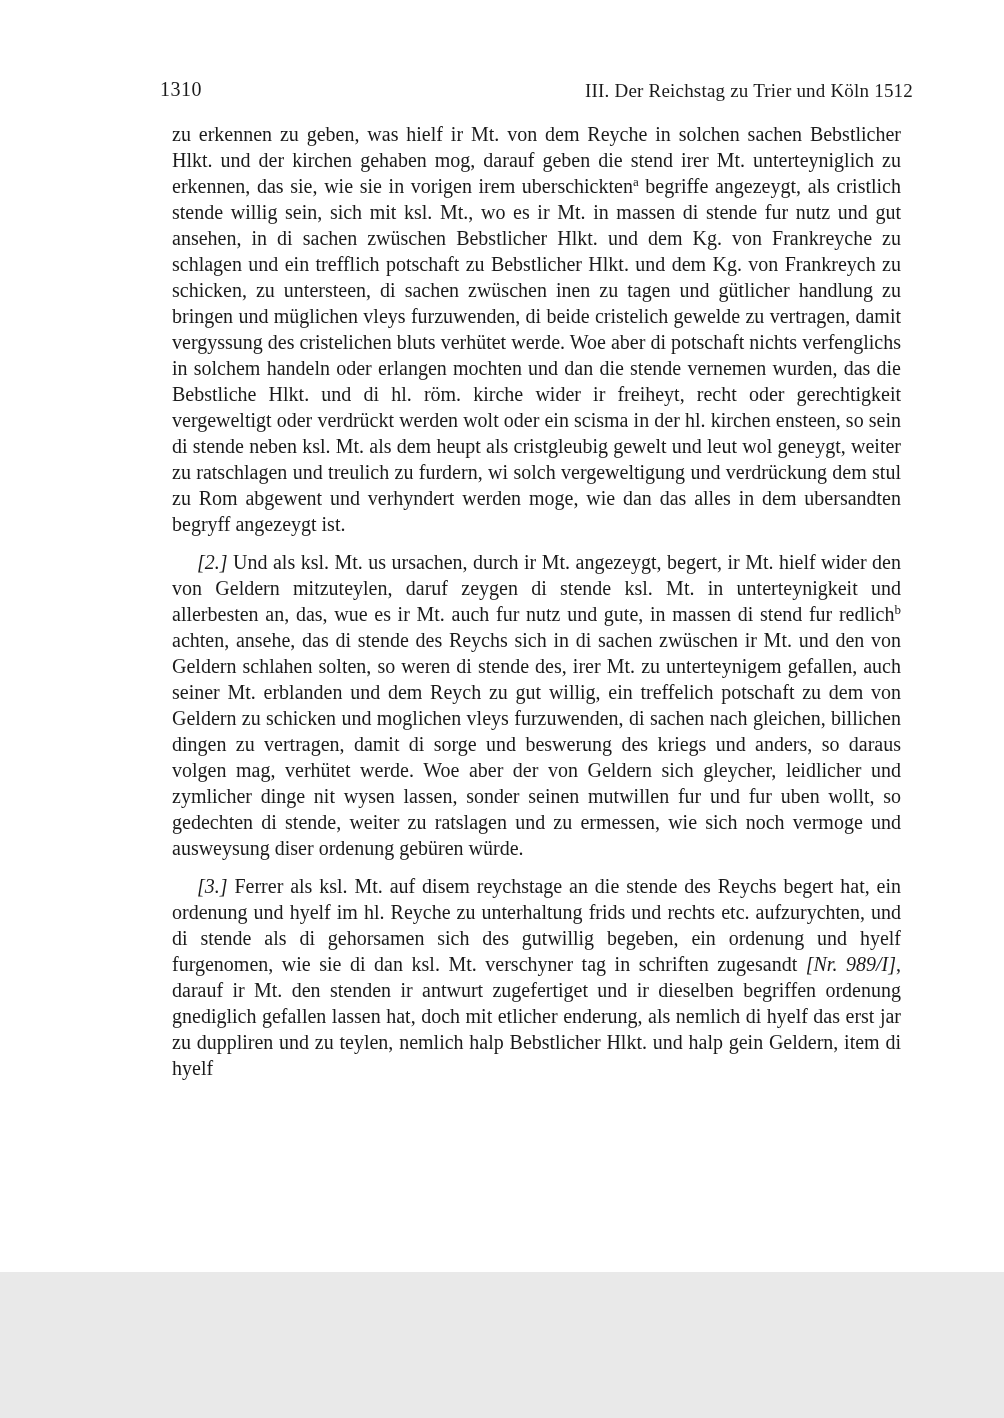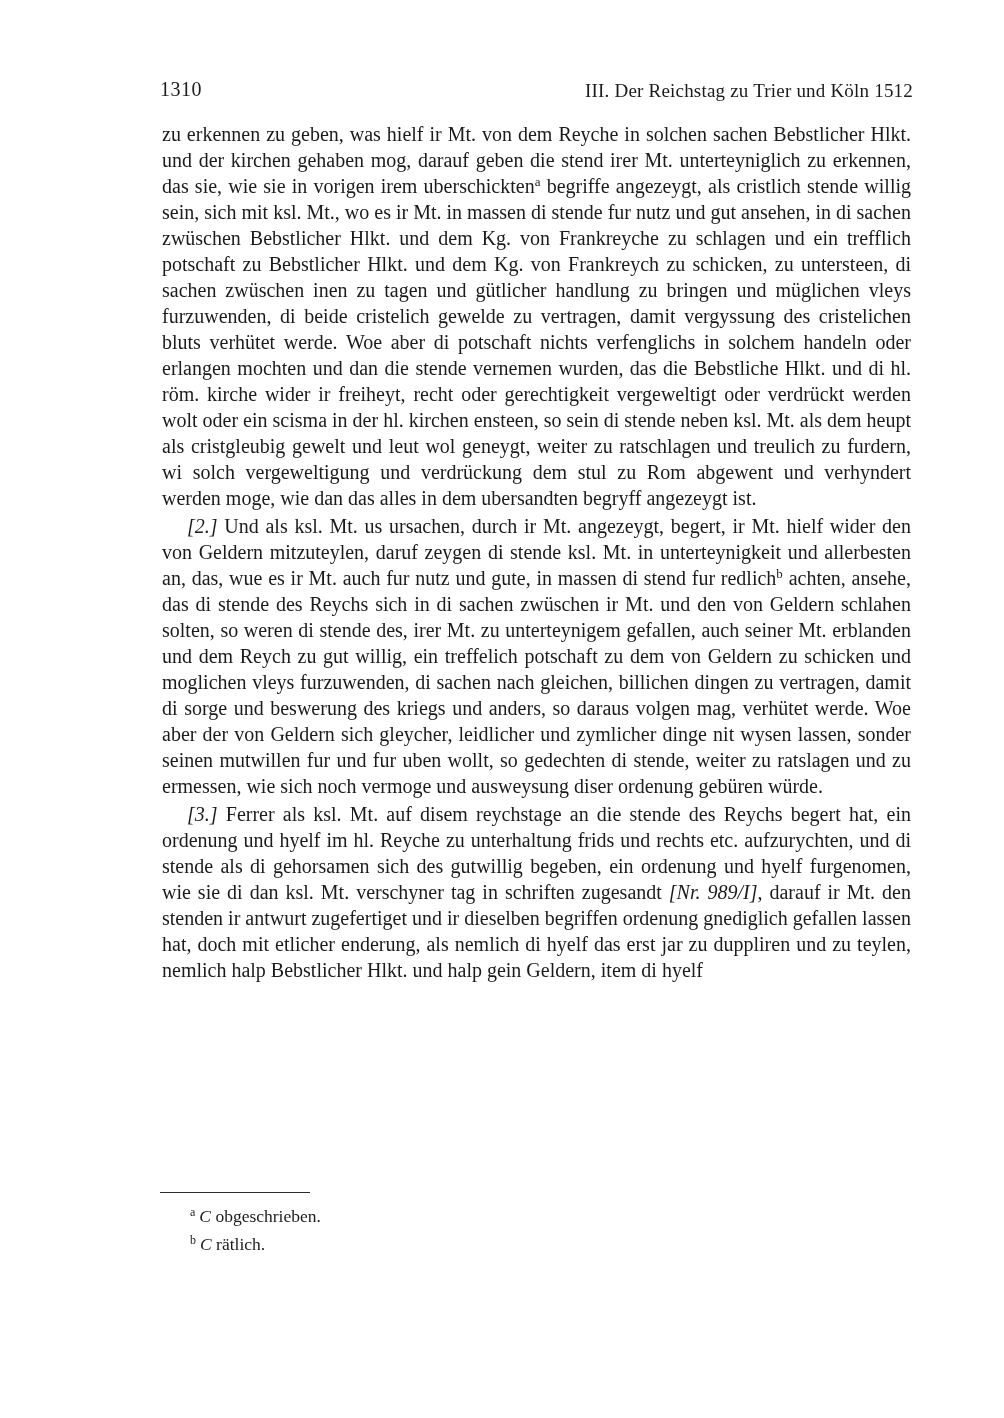--- a/index.html
+++ b/index.html
@@ -1,19 +1,19 @@
 <!DOCTYPE html>
 <html><head>
 <meta charset="utf-8">
 <style>
   * { margin: 0; padding: 0; box-sizing: border-box; }
   html, body { background: #e9e9e9; }
   .page {
     width: 1004px;
-    height: 1418px;
+    height: 1272px;
     background: #ffffff;
     position: relative;
     margin: 0 auto;
     font-family: "Liberation Serif", "DejaVu Serif", serif;
     color: #1b1b1b;
     overflow: hidden;
   }
   .text-column {
     position: absolute;
     left: 160px;
@@ -36,21 +36,21 @@
     text-align: right;
     font-size: 19px;
     padding-top: 2px;
     letter-spacing: 0.2px;
   }
   .body-text {
     font-size: 20px;
     line-height: 26px;
     text-align: justify;
   }
-  p.para { margin: 2px; }
+  p.para { margin: 12px; }
   p.para.indent { text-indent: 25px; }
   .body-text i, .footnote i { font-style: italic; }
   sup.note-ref {
     font-size: 13px;
     line-height: 0;
     vertical-align: baseline;
     position: relative;
     top: -7px;
   }
   .footnote-block {
@@ -90,21 +90,14 @@
     </div>
 
     <div class="body-text">
         <p class="para"><span>zu erkennen zu geben, was hielf ir Mt. von dem Reyche in solchen sachen Bebstlicher Hlkt. und der kirchen gehaben mog, darauf geben die stend irer Mt. unterteyniglich zu erkennen, das sie, wie sie in vorigen irem uberschickten</span><sup class="note-ref">a</sup><span> begriffe angezeygt, als cristlich stende willig sein, sich mit ksl. Mt., wo es ir Mt. in massen di stende fur nutz und gut ansehen, in di sachen zwüschen Bebstlicher Hlkt. und dem Kg. von Frankreyche zu schlagen und ein trefflich potschaft zu Bebstlicher Hlkt. und dem Kg. von Frankreych zu schicken, zu untersteen, di sachen zwüschen inen zu tagen und gütlicher handlung zu bringen und müglichen vleys furzuwenden, di beide cristelich gewelde zu vertragen, damit vergyssung des cristelichen bluts verhütet werde. Woe aber di potschaft nichts verfenglichs in solchem handeln oder erlangen mochten und dan die stende vernemen wurden, das die Bebstliche Hlkt. und di hl. röm. kirche wider ir freiheyt, recht oder gerechtigkeit vergeweltigt oder verdrückt werden wolt oder ein scisma in der hl. kirchen ensteen, so sein di stende neben ksl. Mt. als dem heupt als cristgleubig gewelt und leut wol geneygt, weiter zu ratschlagen und treulich zu furdern, wi solch vergeweltigung und verdrückung dem stul zu Rom abgewent und verhyndert werden moge, wie dan das alles in dem ubersandten begryff angezeygt ist.</span></p>
         <p class="para indent"><i>[2.]</i><span> Und als ksl. Mt. us ursachen, durch ir Mt. angezeygt, begert, ir Mt. hielf wider den von Geldern mitzuteylen, daruf zeygen di stende ksl. Mt. in unterteynigkeit und allerbesten an, das, wue es ir Mt. auch fur nutz und gute, in massen di stend fur redlich</span><sup class="note-ref">b</sup><span> achten, ansehe, das di stende des Reychs sich in di sachen zwüschen ir Mt. und den von Geldern schlahen solten, so weren di stende des, irer Mt. zu unterteynigem gefallen, auch seiner Mt. erblanden und dem Reych zu gut willig, ein treffelich potschaft zu dem von Geldern zu schicken und moglichen vleys furzuwenden, di sachen nach gleichen, billichen dingen zu vertragen, damit di sorge und beswerung des kriegs und anders, so daraus volgen mag, verhütet werde. Woe aber der von Geldern sich gleycher, leidlicher und zymlicher dinge nit wysen lassen, sonder seinen mutwillen fur und fur uben wollt, so gedechten di stende, weiter zu ratslagen und zu ermessen, wie sich noch vermoge und ausweysung diser ordenung gebüren würde.</span></p>
         <p class="para indent"><i>[3.]</i><span> Ferrer als ksl. Mt. auf disem reychstage an die stende des Reychs begert hat, ein ordenung und hyelf im hl. Reyche zu unterhaltung frids und rechts etc. aufzurychten, und di stende als di gehorsamen sich des gutwillig begeben, ein ordenung und hyelf furgenomen, wie sie di dan ksl. Mt. verschyner tag in schriften zugesandt </span><i>[Nr. 989/I]</i><span>, darauf ir Mt. den stenden ir antwurt zugefertiget und ir dieselben begriffen ordenung gnediglich gefallen lassen hat, doch mit etlicher enderung, als nemlich di hyelf das erst jar zu duppliren und zu teylen, nemlich halp Bebstlicher Hlkt. und halp gein Geldern, item di hyelf</span></p>
       </div>
 
   </div>
 
-  <div class="footnote-block">
-    <div class="footnote-rule"></div>
-    <div>
-        <div class="footnote"><sup class="fn-marker">a</sup><i>C</i><span> obgeschrieben.</span></div>
-        <div class="footnote"><sup class="fn-marker">b</sup><i>C</i><span> rätlich.</span></div>
-      </div>
-  </div>
 
 </div>
 
 </body></html>

